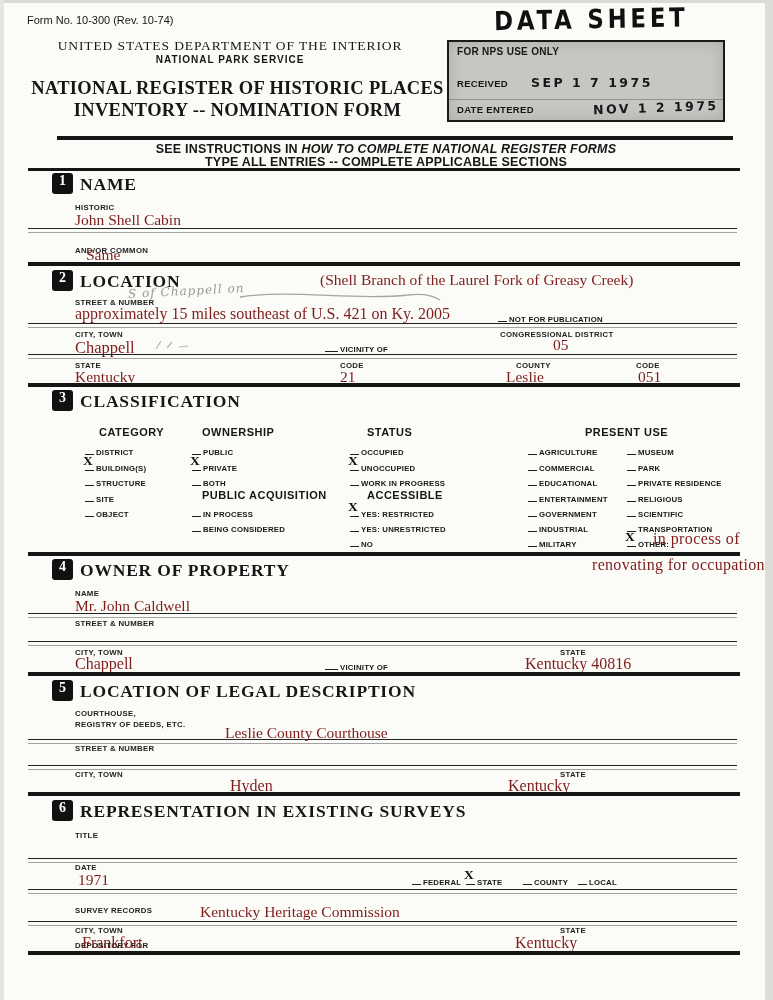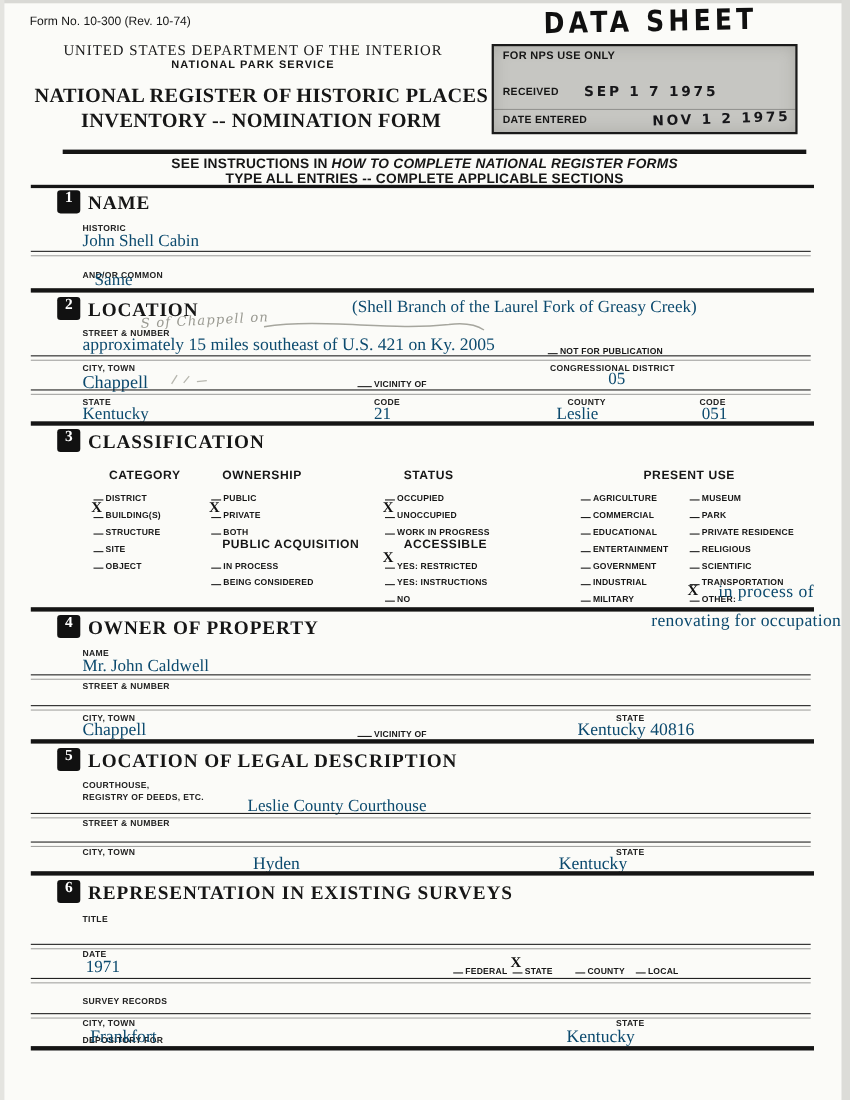--- a/index.html
+++ b/index.html
@@ -3,21 +3,21 @@
 <meta charset="utf-8">
 <style>
   html,body{margin:0;padding:0;background:#cfcfcb;}
   .page{position:relative;width:773px;height:1000px;background:#fbfbf8;overflow:hidden;
         font-family:"Liberation Sans",sans-serif;color:#161616;}
   .edge-top{position:absolute;left:0;top:0;width:773px;height:3px;background:#d9d9d5;}
   .edge-left{position:absolute;left:0;top:0;width:4px;height:1000px;background:#e4e4e0;}
   .edge-right{position:absolute;right:0;top:0;width:8px;height:1000px;background:#dcdcd8;}
   .abs{position:absolute;white-space:nowrap;}
   
-  .tv{position:absolute;white-space:nowrap;font-family:"Liberation Serif",serif;font-size:15.5px;color:#0c4a6e;}
+  .tv{position:absolute;white-space:nowrap;font-family:"Liberation Serif",serif;font-size:15.5px;color:#7f1d1d;}
   
   .fl{position:absolute;white-space:nowrap;font-family:"Liberation Sans",sans-serif;font-weight:bold;
       font-size:7.8px;letter-spacing:.3px;color:#222;}
   
   .ch{position:absolute;white-space:nowrap;font-weight:bold;font-size:11px;letter-spacing:.5px;}
   
   .rl-thin{position:absolute;left:28px;width:709px;height:3px;border-top:1.6px solid #222;
            border-bottom:1px solid rgba(0,0,0,.35);}
   .rl-thick{position:absolute;left:28px;width:712px;height:4px;background:#151515;}
   
@@ -127,21 +127,21 @@
   <div class="cbitem" style="left:192px;top:477px;"><span class="cb"><span class="xmark"></span></span><span>BOTH</span></div>
   <div class="ch" style="left:202px;top:489px;">PUBLIC ACQUISITION</div>
   <div class="cbitem" style="left:192px;top:508px;"><span class="cb"><span class="xmark"></span></span><span>IN PROCESS</span></div>
   <div class="cbitem" style="left:192px;top:523px;"><span class="cb"><span class="xmark"></span></span><span>BEING CONSIDERED</span></div>
 
   <div class="cbitem" style="left:350px;top:446px;"><span class="cb"><span class="xmark"></span></span><span>OCCUPIED</span></div>
   <div class="cbitem" style="left:350px;top:462px;"><span class="cb"><span class="xmark">X</span></span><span>UNOCCUPIED</span></div>
   <div class="cbitem" style="left:350px;top:477px;"><span class="cb"><span class="xmark"></span></span><span>WORK IN PROGRESS</span></div>
   <div class="ch" style="left:367px;top:489px;">ACCESSIBLE</div>
   <div class="cbitem" style="left:350px;top:508px;"><span class="cb"><span class="xmark">X</span></span><span>YES: RESTRICTED</span></div>
-  <div class="cbitem" style="left:350px;top:523px;"><span class="cb"><span class="xmark"></span></span><span>YES: INSTRUCTIONS</span></div>
+  <div class="cbitem" style="left:350px;top:523px;"><span class="cb"><span class="xmark"></span></span><span>YES: UNRESTRICTED</span></div>
   <div class="cbitem" style="left:350px;top:538px;"><span class="cb"><span class="xmark"></span></span><span>NO</span></div>
 
   <div class="cbitem" style="left:528px;top:446px;"><span class="cb"><span class="xmark"></span></span><span>AGRICULTURE</span></div>
   <div class="cbitem" style="left:528px;top:462px;"><span class="cb"><span class="xmark"></span></span><span>COMMERCIAL</span></div>
   <div class="cbitem" style="left:528px;top:477px;"><span class="cb"><span class="xmark"></span></span><span>EDUCATIONAL</span></div>
   <div class="cbitem" style="left:528px;top:493px;"><span class="cb"><span class="xmark"></span></span><span>ENTERTAINMENT</span></div>
   <div class="cbitem" style="left:528px;top:508px;"><span class="cb"><span class="xmark"></span></span><span>GOVERNMENT</span></div>
   <div class="cbitem" style="left:528px;top:523px;"><span class="cb"><span class="xmark"></span></span><span>INDUSTRIAL</span></div>
   <div class="cbitem" style="left:528px;top:538px;"><span class="cb"><span class="xmark"></span></span><span>MILITARY</span></div>
 
@@ -187,19 +187,20 @@
   <div class="rl-thin" style="top:858px;"></div>
   <div class="fl" style="left:75px;top:863px;">DATE</div>
   <div class="tv" style="left:78px;top:871px;">1971</div>
   <div class="cbitem" style="left:412px;top:876px;"><span class="cb"><span class="xmark"></span></span><span>FEDERAL</span></div>
   <div class="cbitem" style="left:466px;top:876px;"><span class="cb"><span class="xmark">X</span></span><span>STATE</span></div>
   <div class="cbitem" style="left:523px;top:876px;"><span class="cb"><span class="xmark"></span></span><span>COUNTY</span></div>
   <div class="cbitem" style="left:578px;top:876px;"><span class="cb"><span class="xmark"></span></span><span>LOCAL</span></div>
   <div class="rl-thin" style="top:889px;"></div>
   <div class="fl" style="left:75px;top:941px;">DEPOSITORY FOR</div>
   <div class="fl" style="left:75px;top:906px;">SURVEY RECORDS</div>
+  <div class="tv" style="left:200px;top:903px;">Kentucky Heritage Commission</div>
   <div class="rl-thin" style="top:921px;"></div>
   <div class="fl" style="left:75px;top:926px;">CITY, TOWN</div>
   <div class="fl" style="left:560px;top:926px;">STATE</div>
   <div class="tv" style="left:82px;top:934px;font-size:16px;">Frankfort</div>
   <div class="tv" style="left:515px;top:934px;font-size:16px;">Kentucky</div>
   <div class="rl-thick" style="top:951px;"></div>
 </div>
 
 </body></html>

